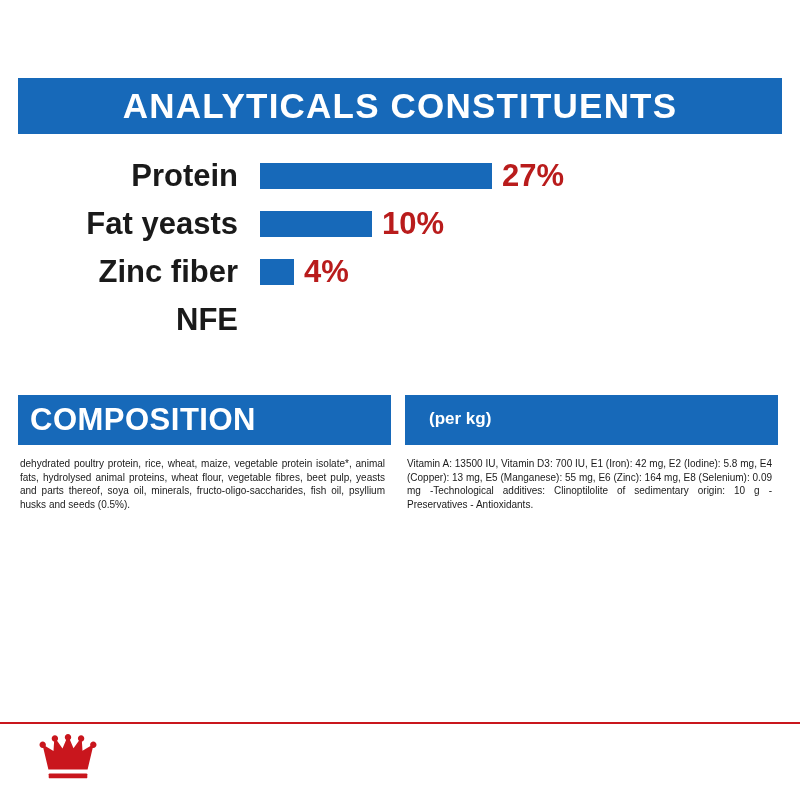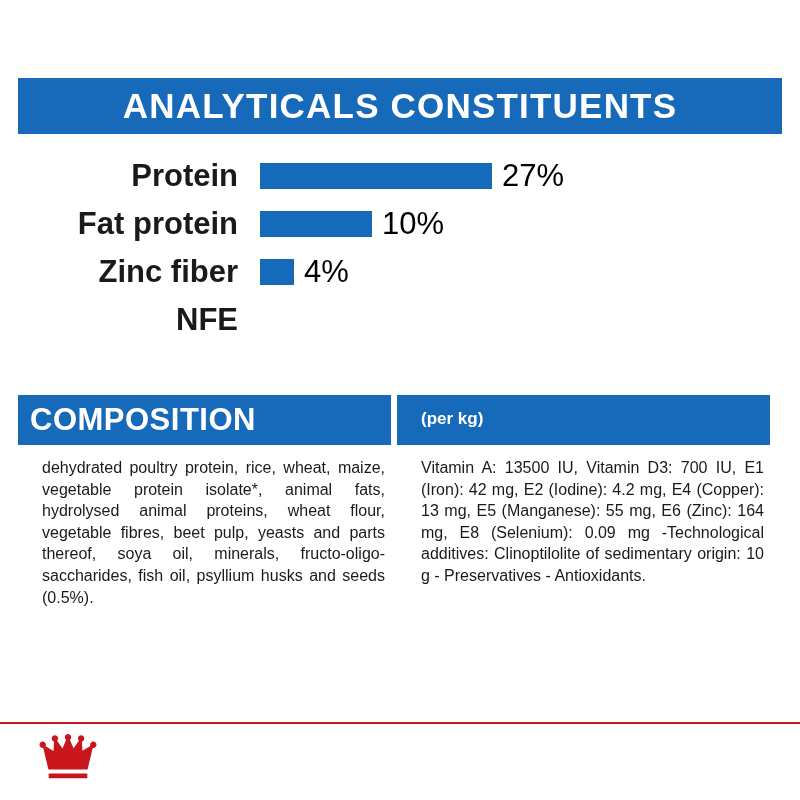--- a/index.html
+++ b/index.html
@@ -70,34 +70,34 @@
     display: flex;
     align-items: center;
     position: relative;
   }
   .bar {
     height: 26px;
     background: #1769b9;
   }
   .bar-value {
     font-size: 31px;
-    font-weight: normal;
-    color: #000000;
+    font-weight: bold;
+    color: #b91c1c;
     margin-left: 10px;
     white-space: nowrap;
   }
 
   
   .panels {
     position: absolute;
     left: 18px;
     top: 395px;
     width: 764px;
     display: flex;
-    gap: 6px;
+    gap: 14px;
   }
   .panel {
     width: 373px;
   }
   .panel-head {
     background: #1769b9;
     height: 50px;
     display: flex;
     align-items: center;
     padding-left: 12px;
@@ -113,25 +113,24 @@
   .panel-head-sub {
     color: #ffffff;
     font-size: 17px;
     font-weight: bold;
     margin-left: 12px;
     padding-bottom: 2px;
     white-space: nowrap;
   }
   .panel-body {
     padding: 12px 6px 0 2px;
-    font-size: 16px;
+    font-size: 10px;
     line-height: 1.35;
     color: #1a1a1a;
     text-align: justify;
-    margin-left: 22px;
   }
 
   
   .footer-rule {
     position: absolute;
     left: 0;
     top: 722px;
     width: 800px;
     height: 2px;
     background: #c9161d;
@@ -157,21 +156,21 @@
 
     <div class="bar-row">
       <div class="bar-label">Protein</div>
       <div class="bar-wrap">
         <div class="bar" style="width: 232px; background: rgb(23, 105, 185);"></div>
         <div class="bar-value">27%</div>
       </div>
     </div>
 
     <div class="bar-row">
-      <div class="bar-label">Fat protein</div>
+      <div class="bar-label">Fat yeasts</div>
       <div class="bar-wrap">
         <div class="bar" style="width: 112px; background: rgb(23, 105, 185);"></div>
         <div class="bar-value">10%</div>
       </div>
     </div>
 
     <div class="bar-row">
       <div class="bar-label">Zinc fiber</div>
       <div class="bar-wrap">
         <div class="bar" style="width: 34px; background: rgb(23, 105, 185);"></div>
@@ -192,21 +191,21 @@
         <span class="panel-head-title">COMPOSITION</span>
         <span class="panel-head-sub"></span>
       </div>
       <div class="panel-body">dehydrated poultry protein, rice, wheat, maize, vegetable protein isolate*, animal fats, hydrolysed animal proteins, wheat flour, vegetable fibres, beet pulp, yeasts and parts thereof, soya oil, minerals, fructo-oligo-saccharides, fish oil, psyllium husks and seeds (0.5%).</div>
     </div>
 
     <div class="panel">
       <div class="panel-head">
         <span class="panel-head-sub">(per kg)</span>
       </div>
-      <div class="panel-body">Vitamin A: 13500 IU, Vitamin D3: 700 IU, E1 (Iron): 42 mg, E2 (Iodine): 4.2 mg, E4 (Copper): 13 mg, E5 (Manganese): 55 mg, E6 (Zinc): 164 mg, E8 (Selenium): 0.09 mg -Technological additives: Clinoptilolite of sedimentary origin: 10 g - Preservatives - Antioxidants.</div>
+      <div class="panel-body">Vitamin A: 13500 IU, Vitamin D3: 700 IU, E1 (Iron): 42 mg, E2 (Iodine): 5.8 mg, E4 (Copper): 13 mg, E5 (Manganese): 55 mg, E6 (Zinc): 164 mg, E8 (Selenium): 0.09 mg -Technological additives: Clinoptilolite of sedimentary origin: 10 g - Preservatives - Antioxidants.</div>
     </div>
 
   </div>
 
   <div class="footer-rule"></div>
 
   <div class="logo">
     <svg viewBox="0 0 64 62" width="64" height="62" aria-hidden="true">
       <g fill="#c9161d">
         <path d="M32 4c1.8 0 3.2 1.4 3.2 3.2 0 1.1-.5 2-1.3 2.6l3.6 8.5 5.4-7.6c-.6-.6-1-1.4-1-2.3 0-1.8 1.4-3.2 3.2-3.2S48.3 6.6 48.3 8.4c0 1.5-1 2.8-2.4 3.1l.6 9.3 7.9-4.7c-.2-.4-.3-.9-.3-1.4 0-1.8 1.4-3.2 3.2-3.2S60.5 13 60.5 14.8 59.1 18 57.3 18c-.2 0-.4 0-.6-.1l-5.1 21.6H12.4L7.3 17.9c-.2.1-.4.1-.6.1C4.9 18 3.5 16.6 3.5 14.8S4.9 11.6 6.7 11.6s3.2 1.4 3.2 3.2c0 .5-.1 1-.3 1.4l7.9 4.7.6-9.3c-1.4-.3-2.4-1.6-2.4-3.1 0-1.8 1.4-3.2 3.2-3.2s3.2 1.4 3.2 3.2c0 .9-.4 1.7-1 2.3l5.4 7.6 3.6-8.5c-.8-.6-1.3-1.5-1.3-2.6C28.8 5.4 30.2 4 32 4z"></path>

